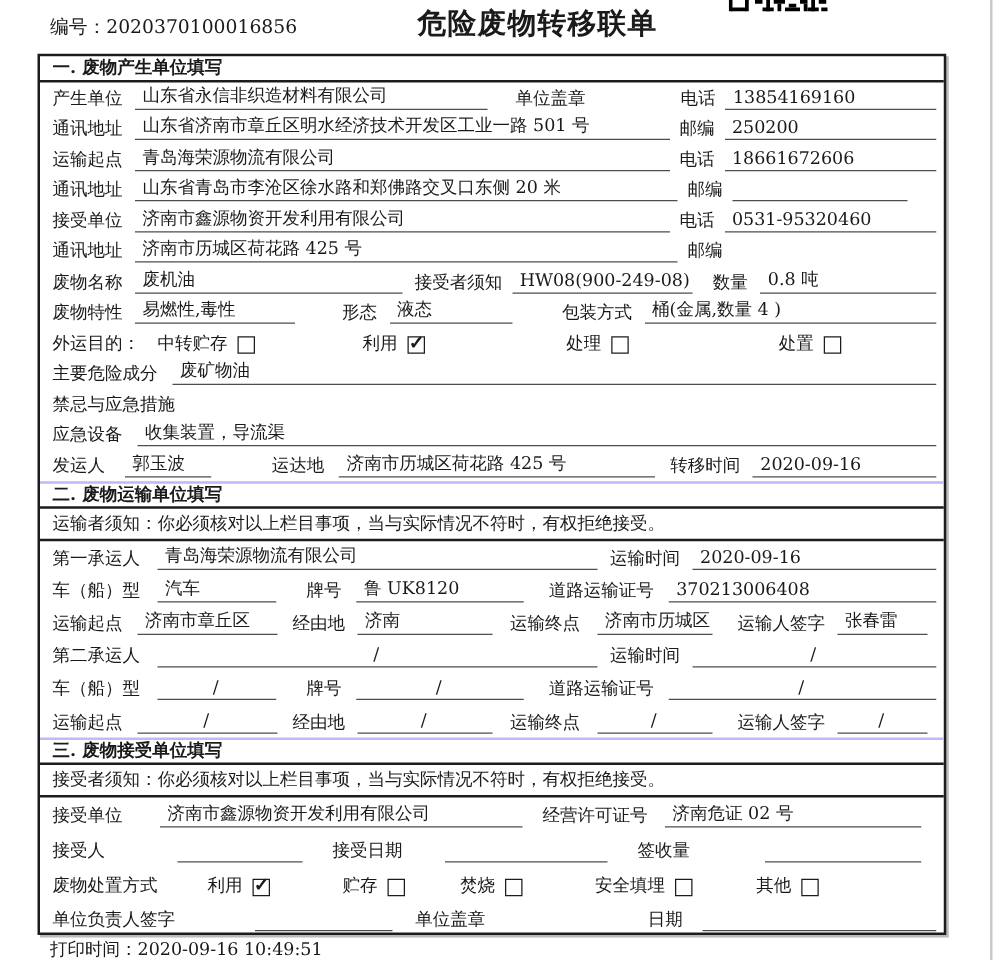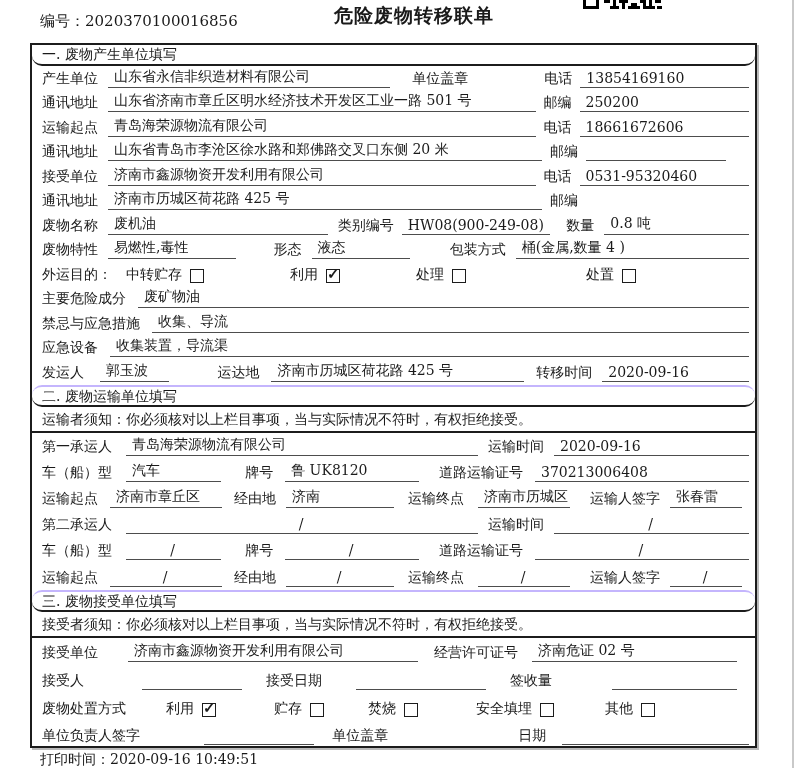--- a/index.html
+++ b/index.html
@@ -3,31 +3,30 @@
 <meta charset="utf-8">
 <style>
   html,body{margin:0;padding:0;}
   body{
     width:796px;height:768px;position:relative;background:#ffffff;
     font-family:"DejaVu Serif","Liberation Serif",serif;
     color:#1a1a1a;font-size:14px;overflow:hidden;
   }
   .page-edge{position:absolute;left:792px;top:0;width:2px;height:768px;background:#c9c9c9;}
   .serial{position:absolute;left:40px;top:12px;font-size:15px;white-space:nowrap;}
-  .doc-title{position:absolute;left:334px;top:3px;font-size:19px;font-weight:bold;letter-spacing:1px;white-space:nowrap;}
+  .doc-title{position:absolute;left:334px;top:3px;font-size:23px;font-weight:bold;letter-spacing:1px;white-space:nowrap;}
   .qr{position:absolute;left:583px;top:0;}
   .formbox{
     position:absolute;left:30px;top:43px;width:727px;height:705px;
     border:2px solid #1c1c1c;box-sizing:border-box;
     box-shadow:2px 2px 0 rgba(130,130,130,.55);
   }
   .sec-title{
-    font-weight:normal;padding-left:10px;box-sizing:border-box;
+    font-weight:bold;padding-left:10px;box-sizing:border-box;
     border-bottom:2px solid #1c1c1c;
-    border-radius:10px;
   }
   .s1 .sec-title{height:21px;line-height:19px;}
   .s2 .sec-title,.s3 .sec-title{height:22px;line-height:19px;border-top:2px solid #c4b5fd;}
   .notice{
     height:26px;line-height:24px;padding-left:10px;box-sizing:border-box;
     border-bottom:2px solid #1c1c1c;white-space:nowrap;
   }
   .row{
     display:flex;align-items:flex-end;box-sizing:border-box;
     padding:0 6px 3px 10px;white-space:nowrap;
@@ -125,55 +124,54 @@
 
     <div class="row">
       <span class="lab">通讯地址</span>
       <span class="u" style="width:434px;margin-left:10px;">济南市历城区荷花路 425 号</span>
       <span class="lab" style="margin-left:8px;">邮编</span>
     </div>
 
     <div class="row">
       <span class="lab">废物名称</span>
       <span class="u" style="width:225px;margin-left:10px;">废机油</span>
-      <span class="lab" style="margin-left:10px;">类别编号</span>
+      <span class="lab" style="margin-left:10px;">接受者须知</span>
       <span class="u" style="width:152px;margin-left:8px;">HW08(900-249-08)</span>
       <span class="lab" style="margin-left:16px;">数量</span>
       <span class="u" style="width:148px;margin-left:10px;">0.8 吨</span>
     </div>
 
     <div class="row">
       <span class="lab">废物特性</span>
       <span class="u" style="width:130px;margin-left:10px;">易燃性,毒性</span>
       <span class="lab" style="margin-left:38px;">形态</span>
       <span class="u" style="width:100px;margin-left:10px;">液态</span>
       <span class="lab" style="margin-left:40px;">包装方式</span>
       <span class="u" style="width:238px;margin-left:10px;">桶(金属,数量 4 )</span>
     </div>
 
     <div class="row">
       <span class="lab">外运目的：</span>
       <span class="lab" style="margin-left:14px;">中转贮存</span>
       <span class="cb"></span>
       <span class="lab" style="margin-left:86px;">利用</span>
       <span class="cb checked"></span>
-      <span class="lab" style="margin-left:76px;">处理</span>
+      <span class="lab" style="margin-left:113px;">处理</span>
       <span class="cb"></span>
       <span class="lab" style="margin-left:120px;">处置</span>
       <span class="cb"></span>
     </div>
 
     <div class="row">
       <span class="lab">主要危险成分</span>
       <span class="u grow" style="margin-left:12px;">废矿物油</span>
     </div>
 
     <div class="row">
       <span class="lab">禁忌与应急措施</span>
-      <span class="u grow" style="margin-left:12px;">收集、导流</span>
     </div>
 
     <div class="row">
       <span class="lab">应急设备</span>
       <span class="u grow" style="margin-left:12px;">收集装置，导流渠</span>
     </div>
 
     <div class="row">
       <span class="lab">发运人</span>
       <span class="u" style="width:70px;margin-left:16px;">郭玉波</span>

